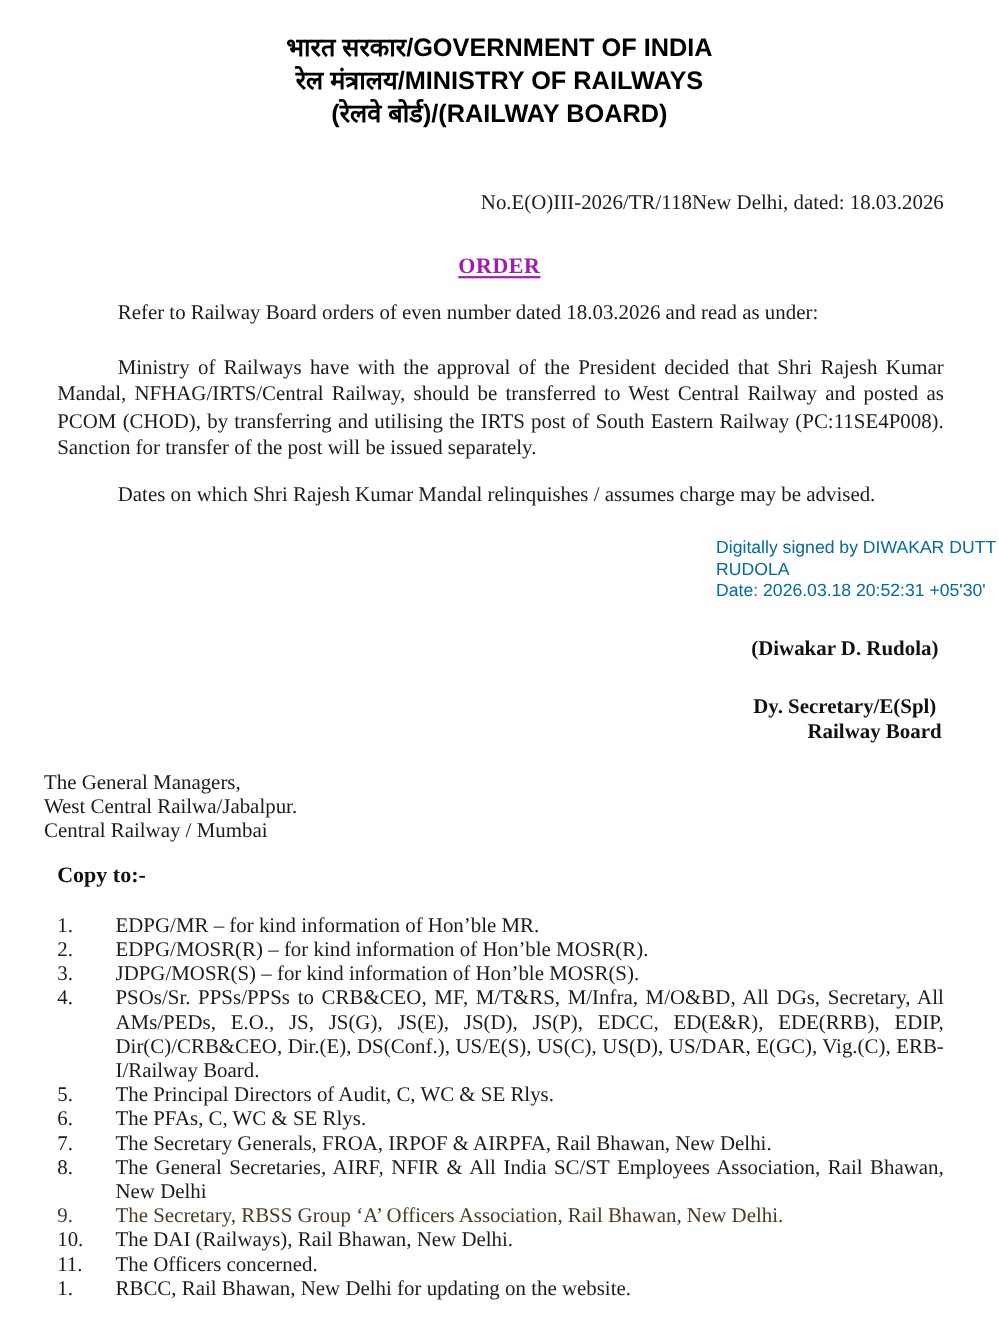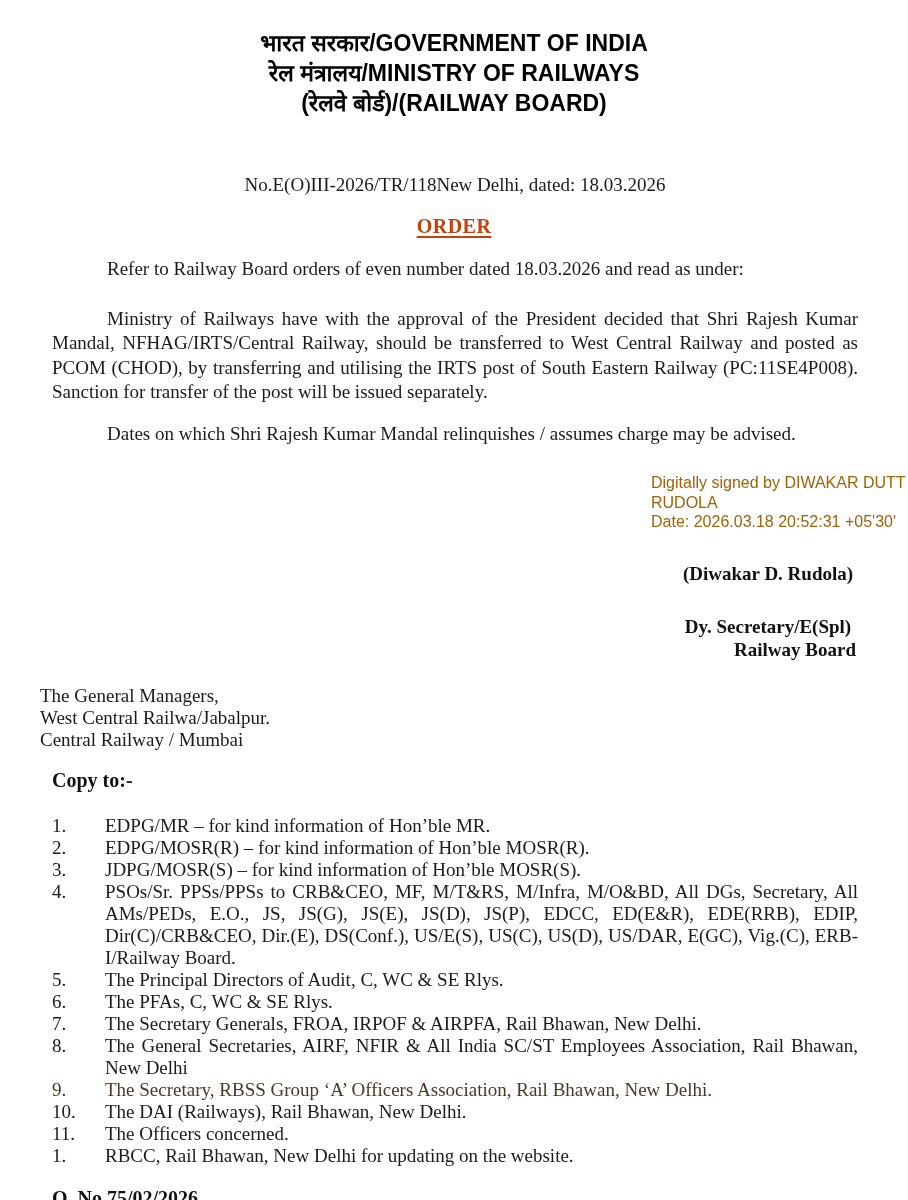--- a/index.html
+++ b/index.html
@@ -23,32 +23,32 @@
     text-align: center;
     font-family: "Liberation Sans", sans-serif;
     font-weight: bold;
     font-size: 23px;
     line-height: 30px;
     color: #000000;
   }
   
   .ref-row {
     display: flex;
-    justify-content: center;
+    justify-content: flex-end;
     margin: 56px 50px 0 52px;
     line-height: 22px;
   }
   
   .order-heading {
-    margin-top: 18px;
+    margin-top: 34px;
     text-align: center;
     font-weight: bold;
     font-size: 20px;
     line-height: 24px;
-    color: #c2410c;
+    color: #a21caf;
   }
   .order-heading span {
     text-decoration: underline;
     text-underline-offset: 3px;
     letter-spacing: 0.5px;
   }
   p { margin: 0; }
   .para {
     margin-left: 52px;
     margin-right: 50px;
@@ -58,21 +58,21 @@
   .para-refer { margin-top: 19px; }
   .para-main  { margin-top: 25px; text-align: justify; }
   .para-dates { margin-top: 17px; }
   
   .digisig {
     margin-top: 27px;
     margin-left: 651px;
     font-family: "Liberation Sans", sans-serif;
     font-size: 16px;
     line-height: 19.5px;
-    color: #a16207;
+    color: #0369a1;
   }
   
   .signer {
     margin: 9px 50px 0 auto;
     width: 180px;
     font-weight: bold;
     font-size: 19px;
     line-height: 22.5px;
     color: #111111;
   }

